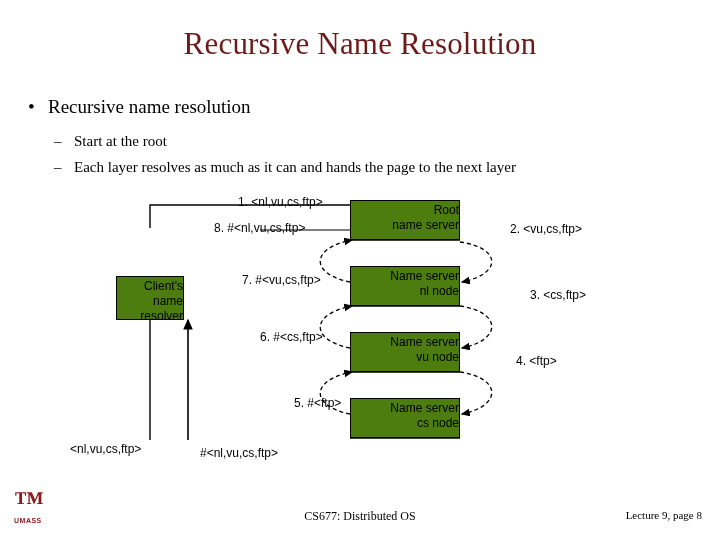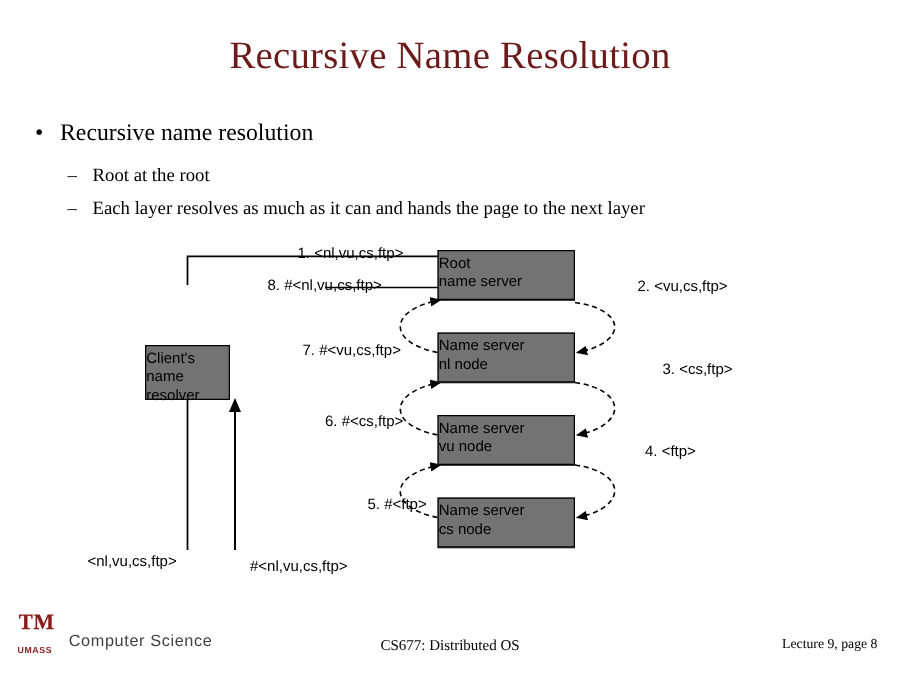--- a/index.html
+++ b/index.html
@@ -62,22 +62,22 @@
     top: 190px;
     width: 520px;
     height: 285px;
     font-family: "Liberation Sans", sans-serif;
     font-size: 11.5px;
     color: #000;
   }
   .node {
     position: absolute;
     border: 1.4px solid #000;
-    background: #737373;
-    text-align: left;
+    background: #4d7c0f;
+    text-align: right;
     line-height: 1.25;
     padding-top: 2px;
     box-sizing: border-box;
     font-size: 12px;
   }
   .lbl {
     position: absolute;
     white-space: nowrap;
     font-size: 11.5px;
   }
@@ -143,21 +143,21 @@
 
 <div id="slide">
 
   <div id="title">Recursive Name Resolution</div>
 
   <div class="bullet1">
     <span class="dot">•</span><span>Recursive name resolution</span>
   </div>
 
   <div class="bullet2" id="sub1">
-    <span class="dash">–</span><span>Root at the root</span>
+    <span class="dash">–</span><span>Start at the root</span>
   </div>
 
   <div class="bullet2" id="sub2">
     <span class="dash">–</span><span>Each layer resolves as much as it can and hands the page to the next layer</span>
   </div>
 
   <div id="figure">
 
     <svg class="overlay" viewBox="0 0 520 285">
       <defs>
@@ -230,17 +230,16 @@
     <div class="lbl big" style="left:-40px; top:252px;">&lt;nl,vu,cs,ftp&gt;</div>
     <div class="lbl big" style="left:90px; top:256px;">#&lt;nl,vu,cs,ftp&gt;</div>
 
   </div>
 
   <div id="logo">
     <div class="mark">™</div>
     <div class="umass">UMASS</div>
   </div>
 
-  <div id="footer-left">Computer Science</div>
   <div id="footer-center">CS677: Distributed OS</div>
   <div id="footer-right">Lecture 9, page 8</div>
 
 </div>
 
 </body></html>

